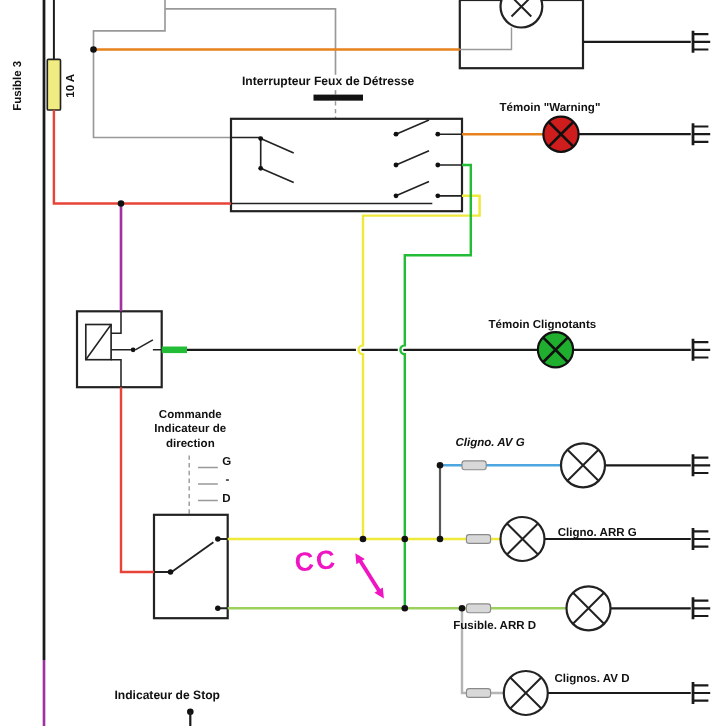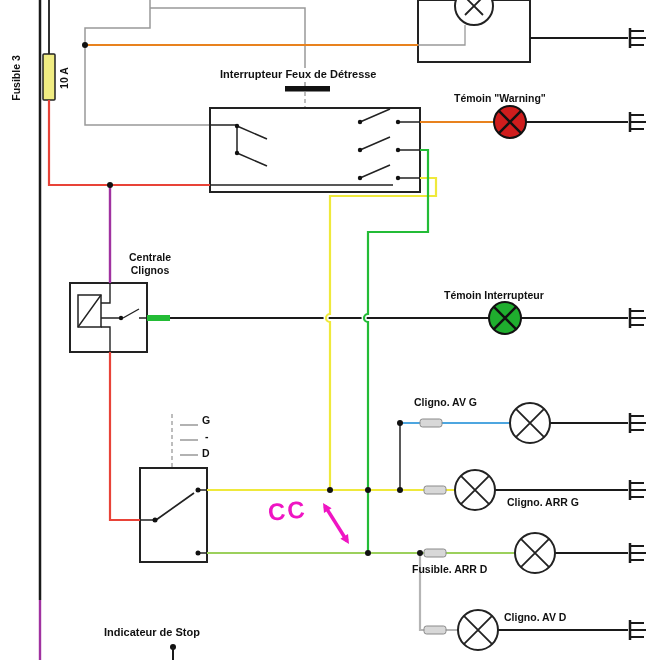--- a/index.html
+++ b/index.html
@@ -174,25 +174,26 @@
     <path d="M325,506 L347,541" fill="none" stroke="#ef15c3" stroke-width="3.5"></path>
     <polygon points="323,503 324.0,513.0 331.6,508.2" fill="#ef15c3"></polygon>
     <polygon points="349,544 340.4,538.8 348.0,534.0" fill="#ef15c3"></polygon>
   </g>
 </svg>
 
 <div class="vlabel" style="left:16px;top:78px;">Fusible 3</div>
 <div class="vlabel" style="left:64px;top:78px;">10 A</div>
 <div class="lbl big bgw" style="left:217px;top:68px;">Interrupteur Feux de Détresse</div>
 <div class="lbl" style="left:454px;top:92px;">Témoin "Warning"</div>
-<div class="lbl center" style="left:112px;top:251px;width:76px;">Centrale
-Clignos</div>
-<div class="lbl" style="left:444px;top:289px;">Témoin Interrupteur</div>
+<div class="lbl" style="left:444px;top:289px;">Témoin Clignotants</div>
+<div class="lbl center" style="left:131px;top:371px;width:84px;">Commande
+Indicateur de
+direction</div>
 <div class="lbl" style="left:202px;top:414px;">G</div>
 <div class="lbl" style="left:205px;top:430px;">-</div>
 <div class="lbl" style="left:202px;top:447px;">D</div>
-<div class="lbl" style="left:414px;top:396px;">Cligno. AV G</div>
-<div class="lbl" style="left:507px;top:496px;text-align:right;">Cligno. ARR G</div>
+<div class="lbl" style="left:414px;top:396px;font-style:italic;">Cligno. AV G</div>
+<div class="lbl" style="left:507px;top:478px;text-align:right;">Cligno. ARR G</div>
 <div class="lbl" style="left:412px;top:563px;">Fusible. ARR D</div>
-<div class="lbl" style="left:504px;top:611px;">Cligno. AV D</div>
+<div class="lbl" style="left:504px;top:611px;">Clignos. AV D</div>
 <div class="lbl big" style="left:104px;top:626px;">Indicateur de Stop</div>
 <div class="cc" style="left:268px;top:497px;">CC</div>
 </div>
 
 </body></html>

